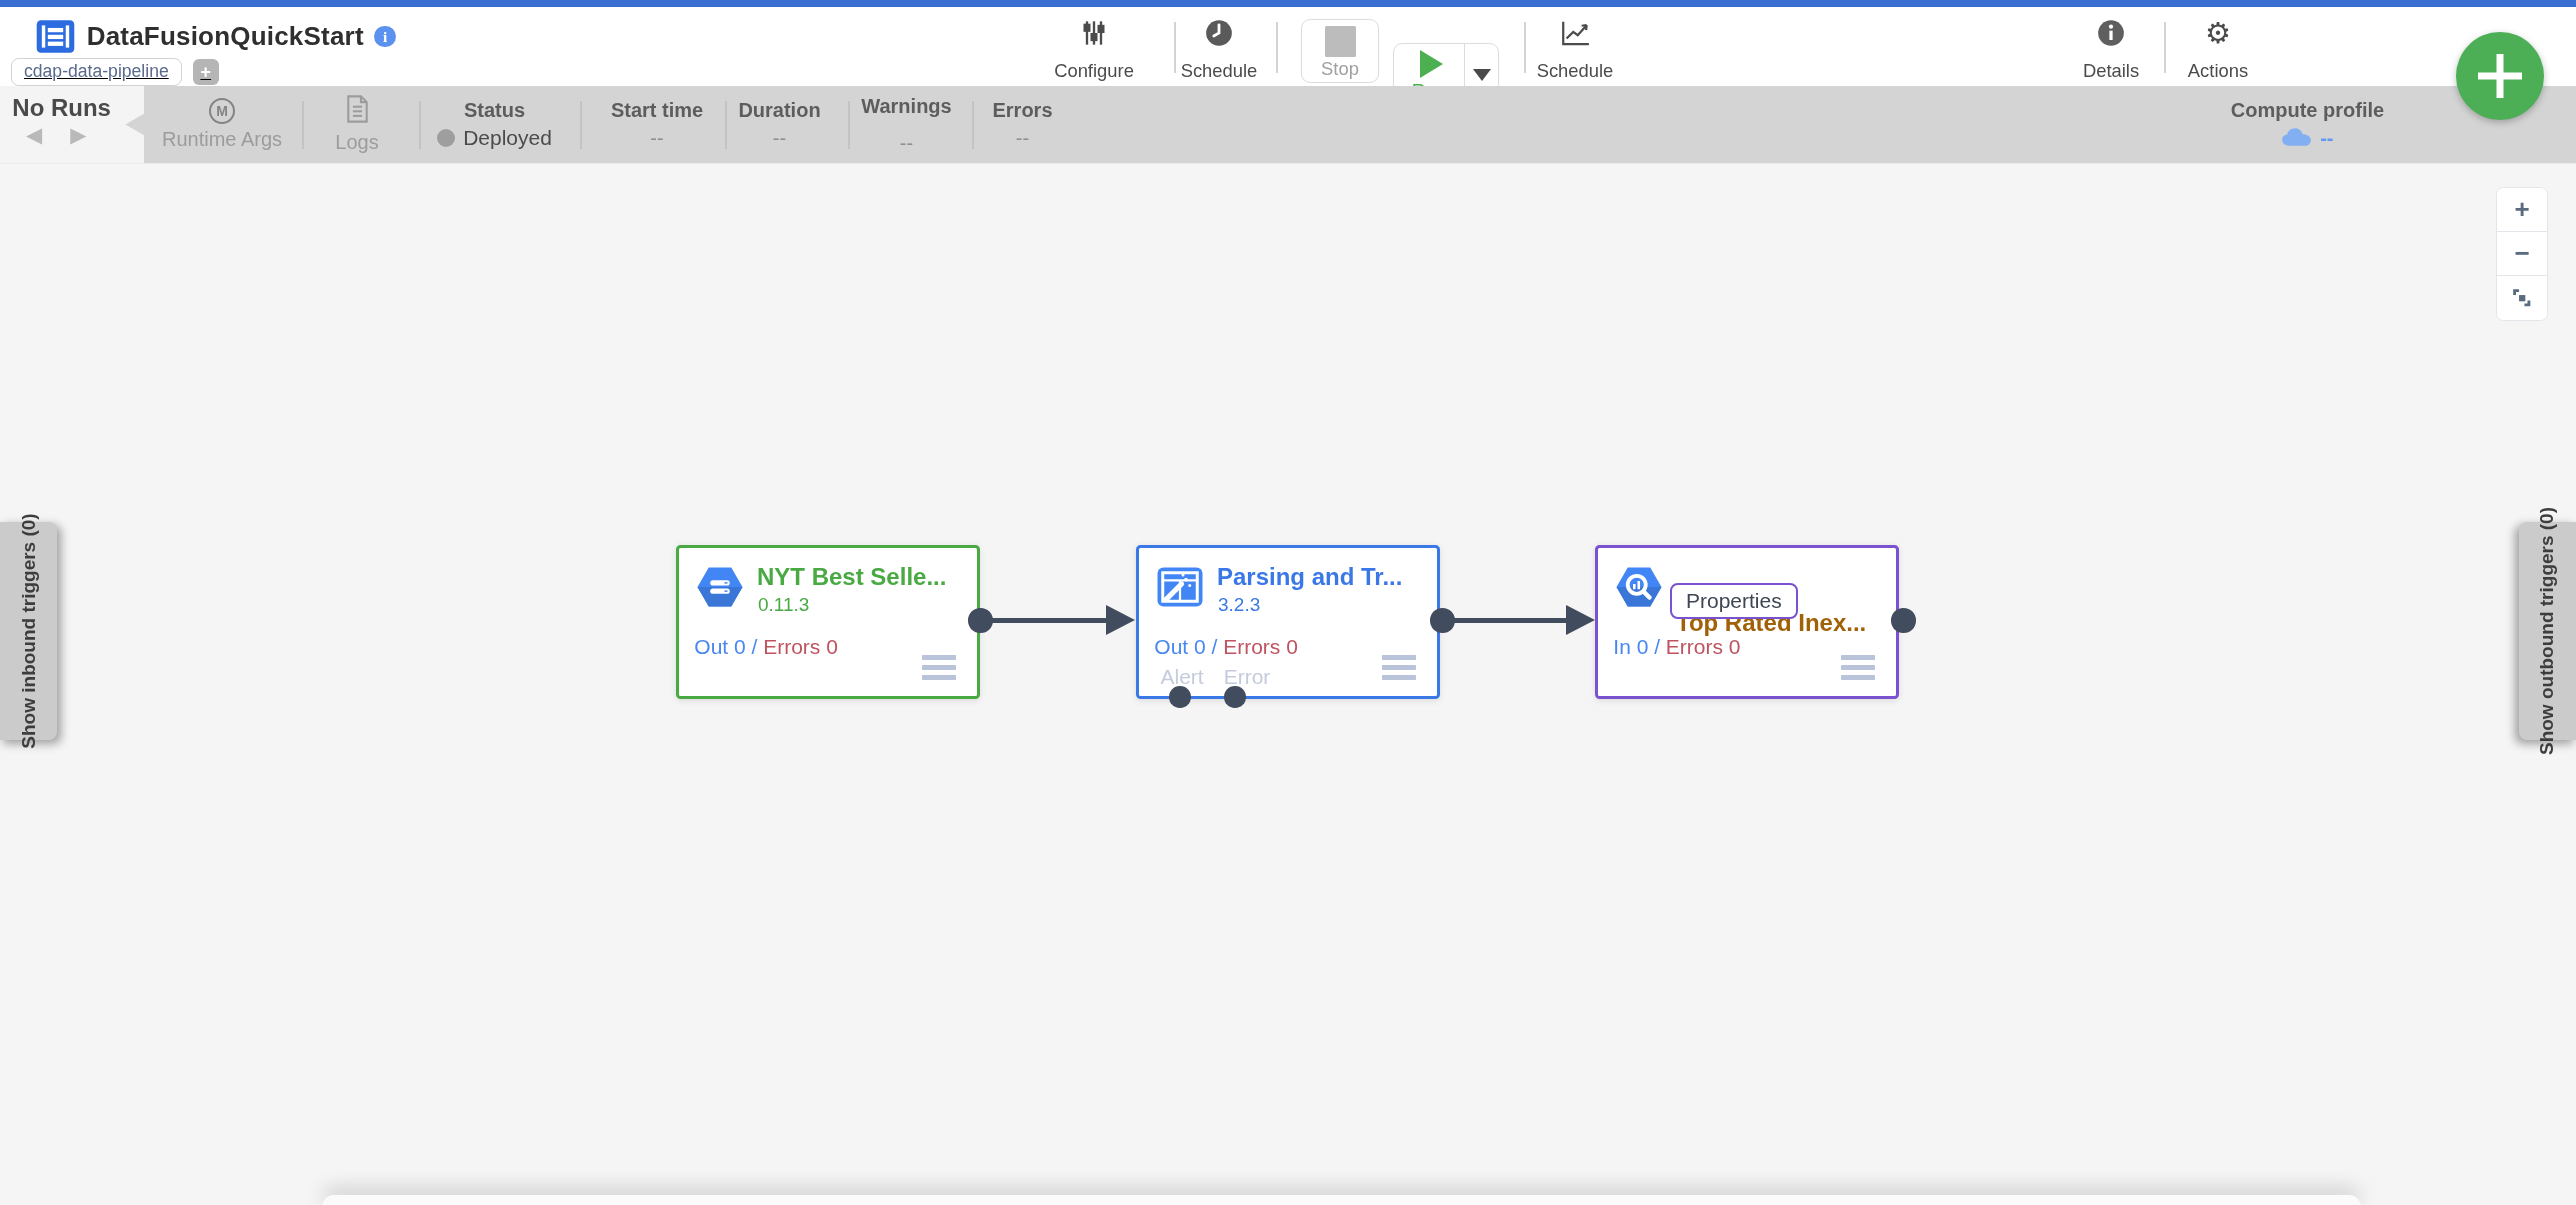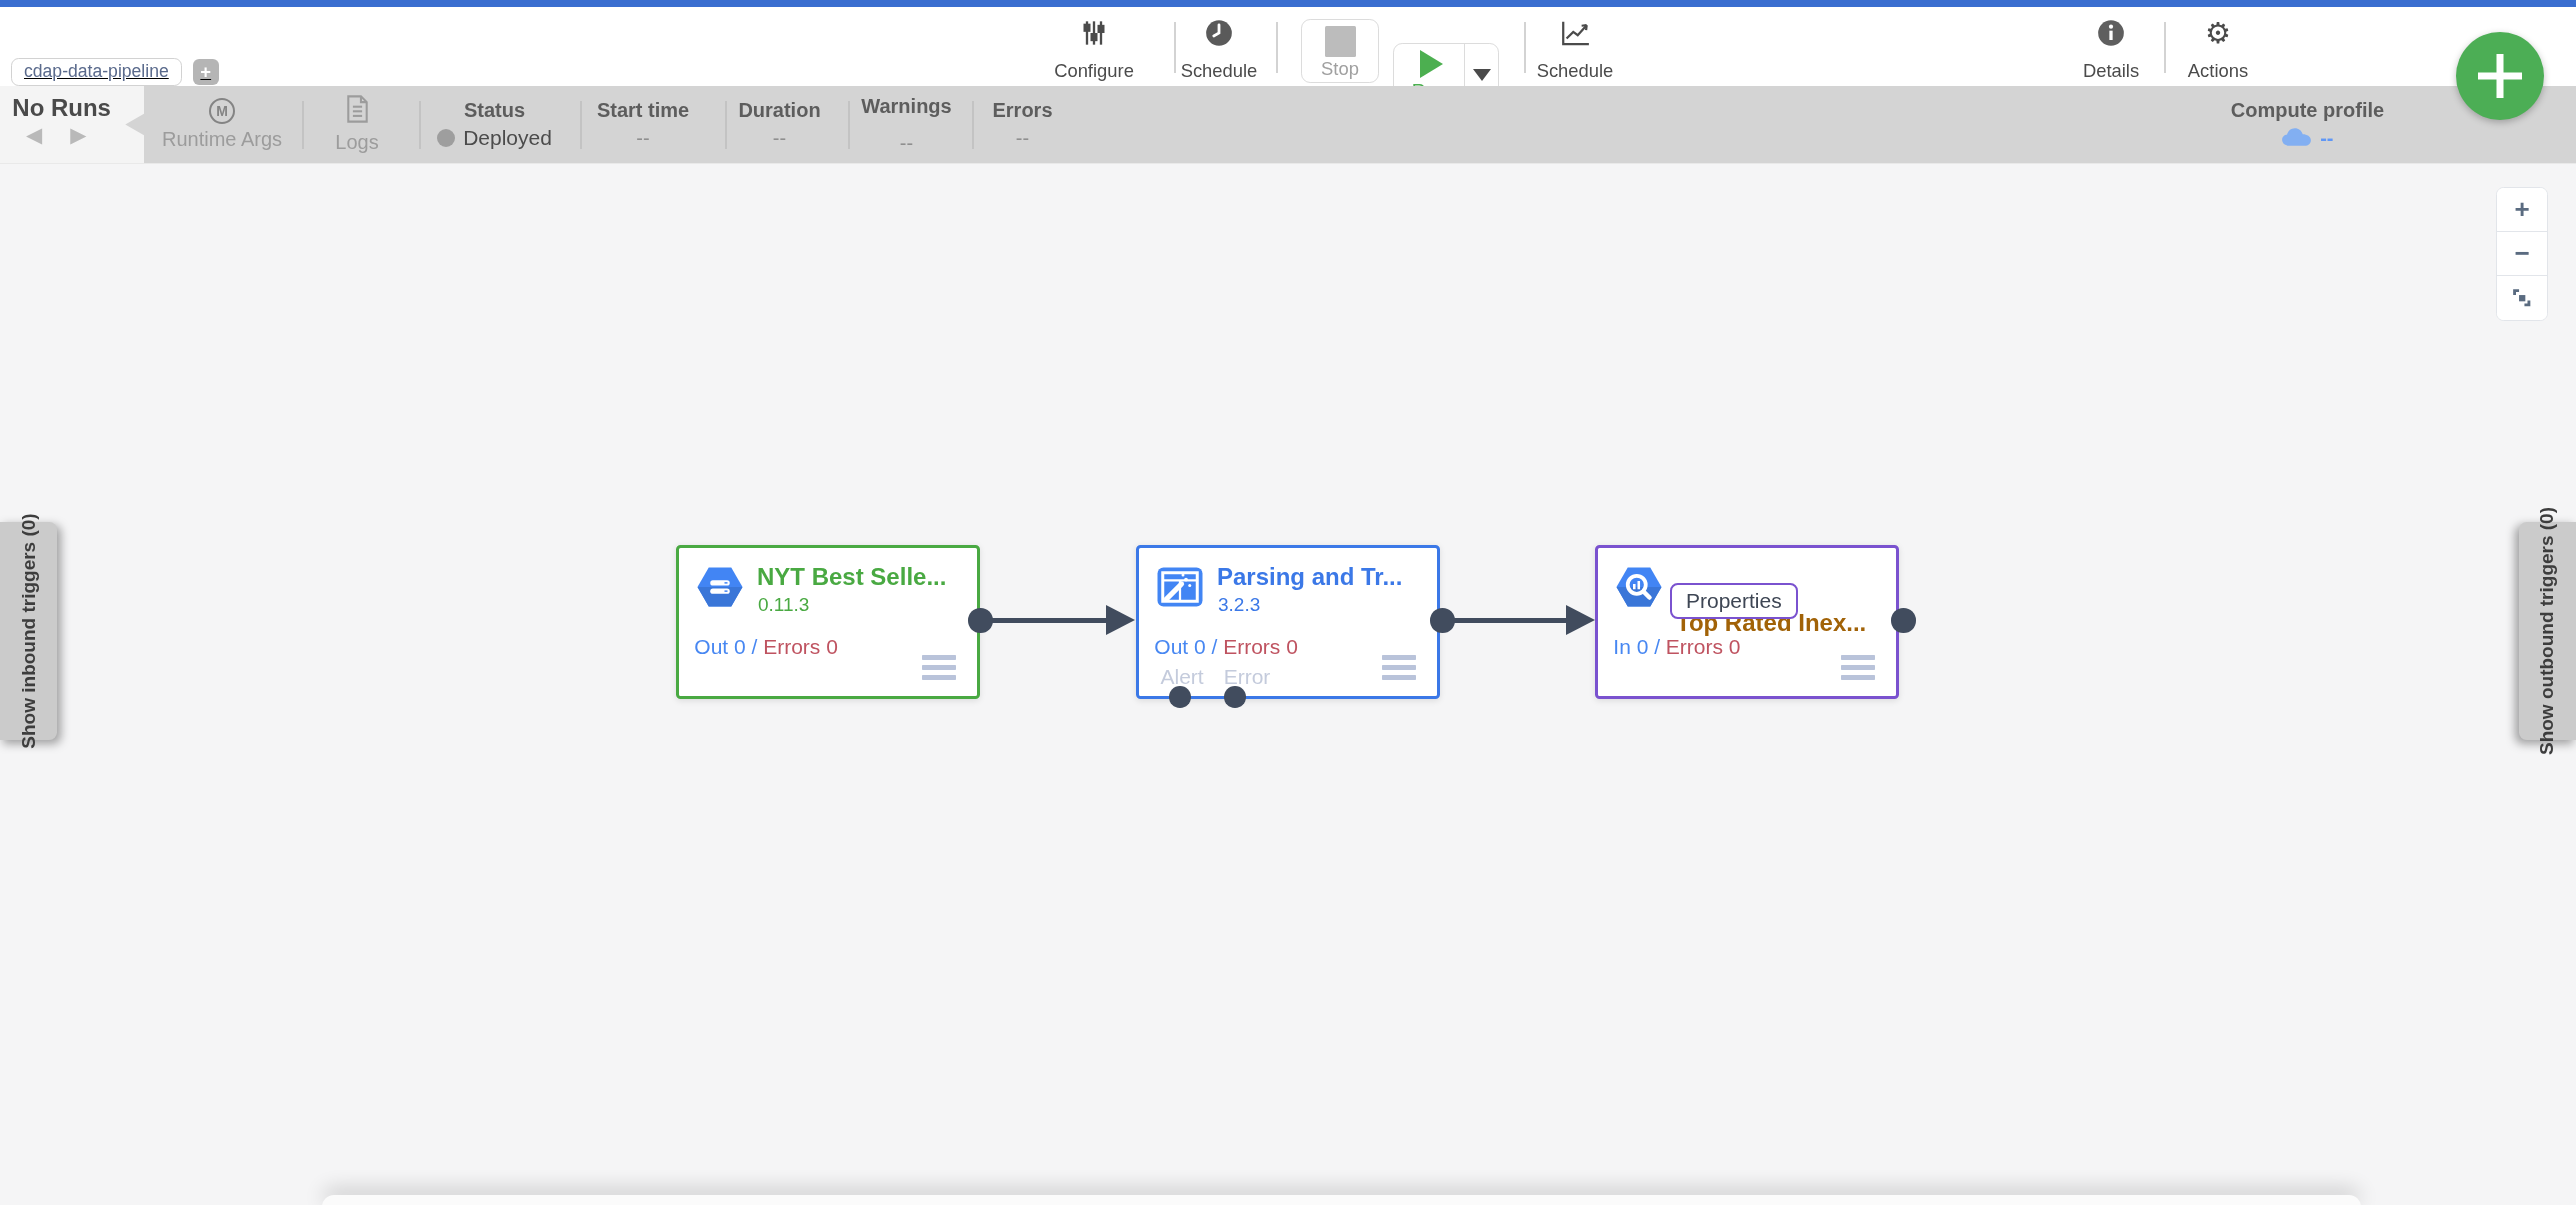--- a/index.html
+++ b/index.html
@@ -111,20 +111,32 @@
 
   .bottom-drawer { position:absolute; left:322px; top:1031px; width:2039px; height:12.3px; background:#fbfbfb;
     border-radius:14px 14px 0 0; box-shadow:0 -6.1px 20px rgba(0,0,0,0.20); }
 </style>
 </head>
 <body>
 
 <div class="topstrip"></div>
 
 <div class="header">
+  <div class="title-row">
+    <svg class="logo" viewBox="0 0 48 48">
+      <rect x="2" y="5" width="44" height="38" rx="5" fill="#2d6ce0"></rect>
+      <rect x="8" y="11" width="4" height="26" fill="#ffffff"></rect>
+      <rect x="36" y="11" width="4" height="26" fill="#ffffff"></rect>
+      <rect x="15" y="14" width="18" height="5" fill="#ffffff"></rect>
+      <rect x="15" y="22" width="18" height="5" fill="#ffffff"></rect>
+      <rect x="15" y="30" width="18" height="5" fill="#ffffff"></rect>
+    </svg>
+    <div class="page-title">DataFusionQuickStart</div>
+    <div class="info-badge">i</div>
+  </div>
   <div class="tag-row">
     <div class="tag-pill">cdap-data-pipeline</div>
     <button class="tag-add">+</button>
   </div>
 
   <div class="tb-item" style="left:1029px;">
     <span class="ic">
       <svg width="28" height="28" viewBox="0 0 24 24" fill="none" stroke="#4b4b4b" stroke-width="2">
         <line x1="6" y1="2" x2="6" y2="22"></line>
           <rect x="4" y="5" width="4" height="5" fill="#4b4b4b"></rect>
@@ -225,21 +237,21 @@
 
   <div class="rb-group" style="left:414px; width:161px;">
     <span class="rb-head">Status</span>
     <span class="dep-row">
       <span class="dep-dot"></span>
       <span class="dep-txt">Deployed</span>
     </span>
   </div>
   <div class="rb-sep" style="left:580px;"></div>
 
-  <div class="rb-group" style="left:580px; width:126px;">
+  <div class="rb-group" style="left:594px; width:126px;">
     <span class="rb-head">Start time</span>
     <span class="rb-val">--</span>
   </div>
   <div class="rb-sep" style="left:725px;"></div>
 
   <div class="rb-group" style="left:718px; width:123px;">
     <span class="rb-head">Duration</span>
     <span class="rb-val">--</span>
   </div>
   <div class="rb-sep" style="left:848px;"></div>

